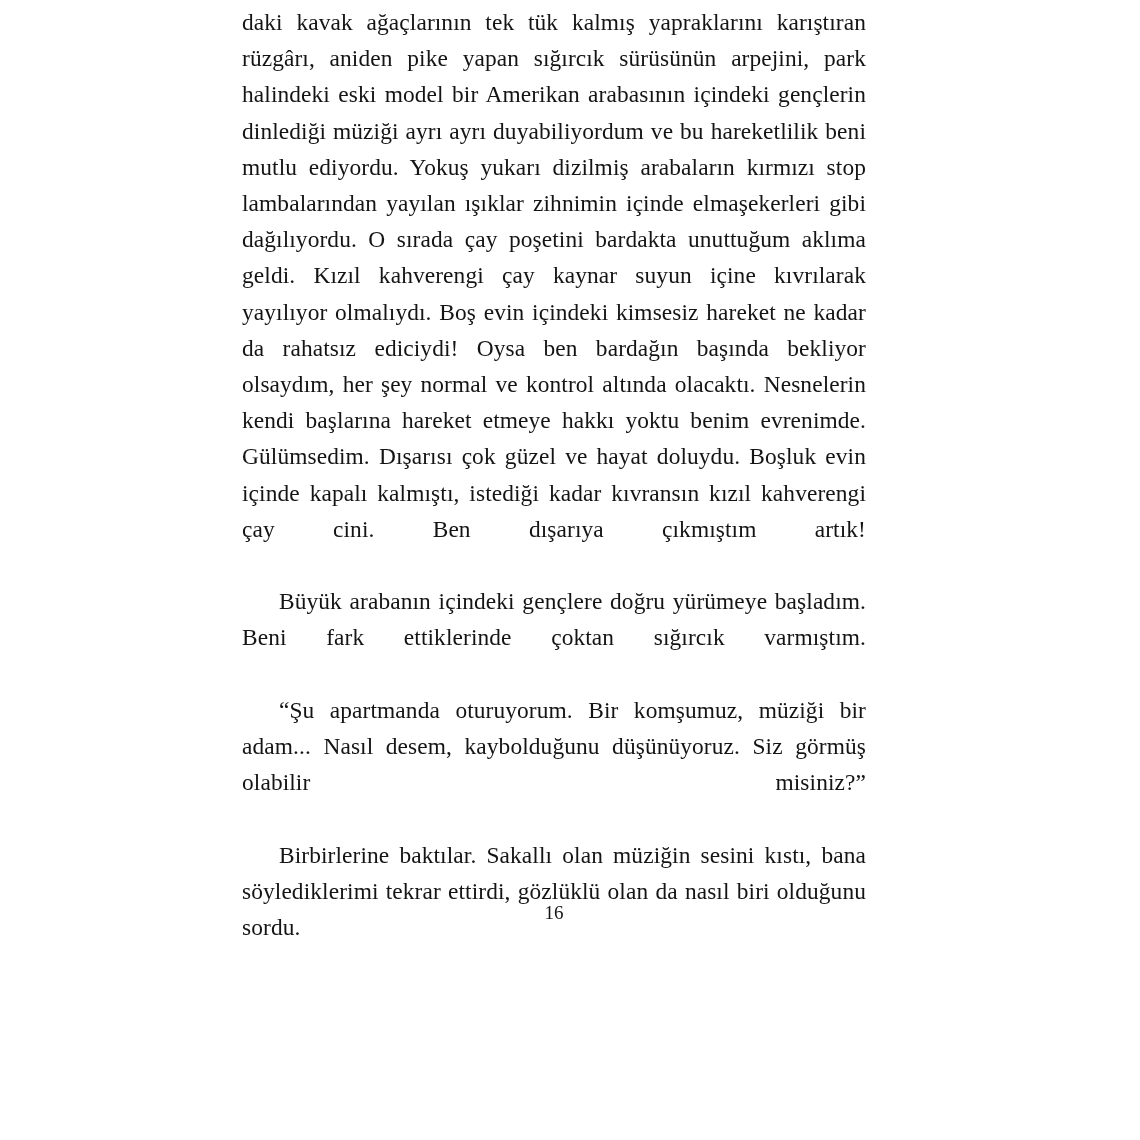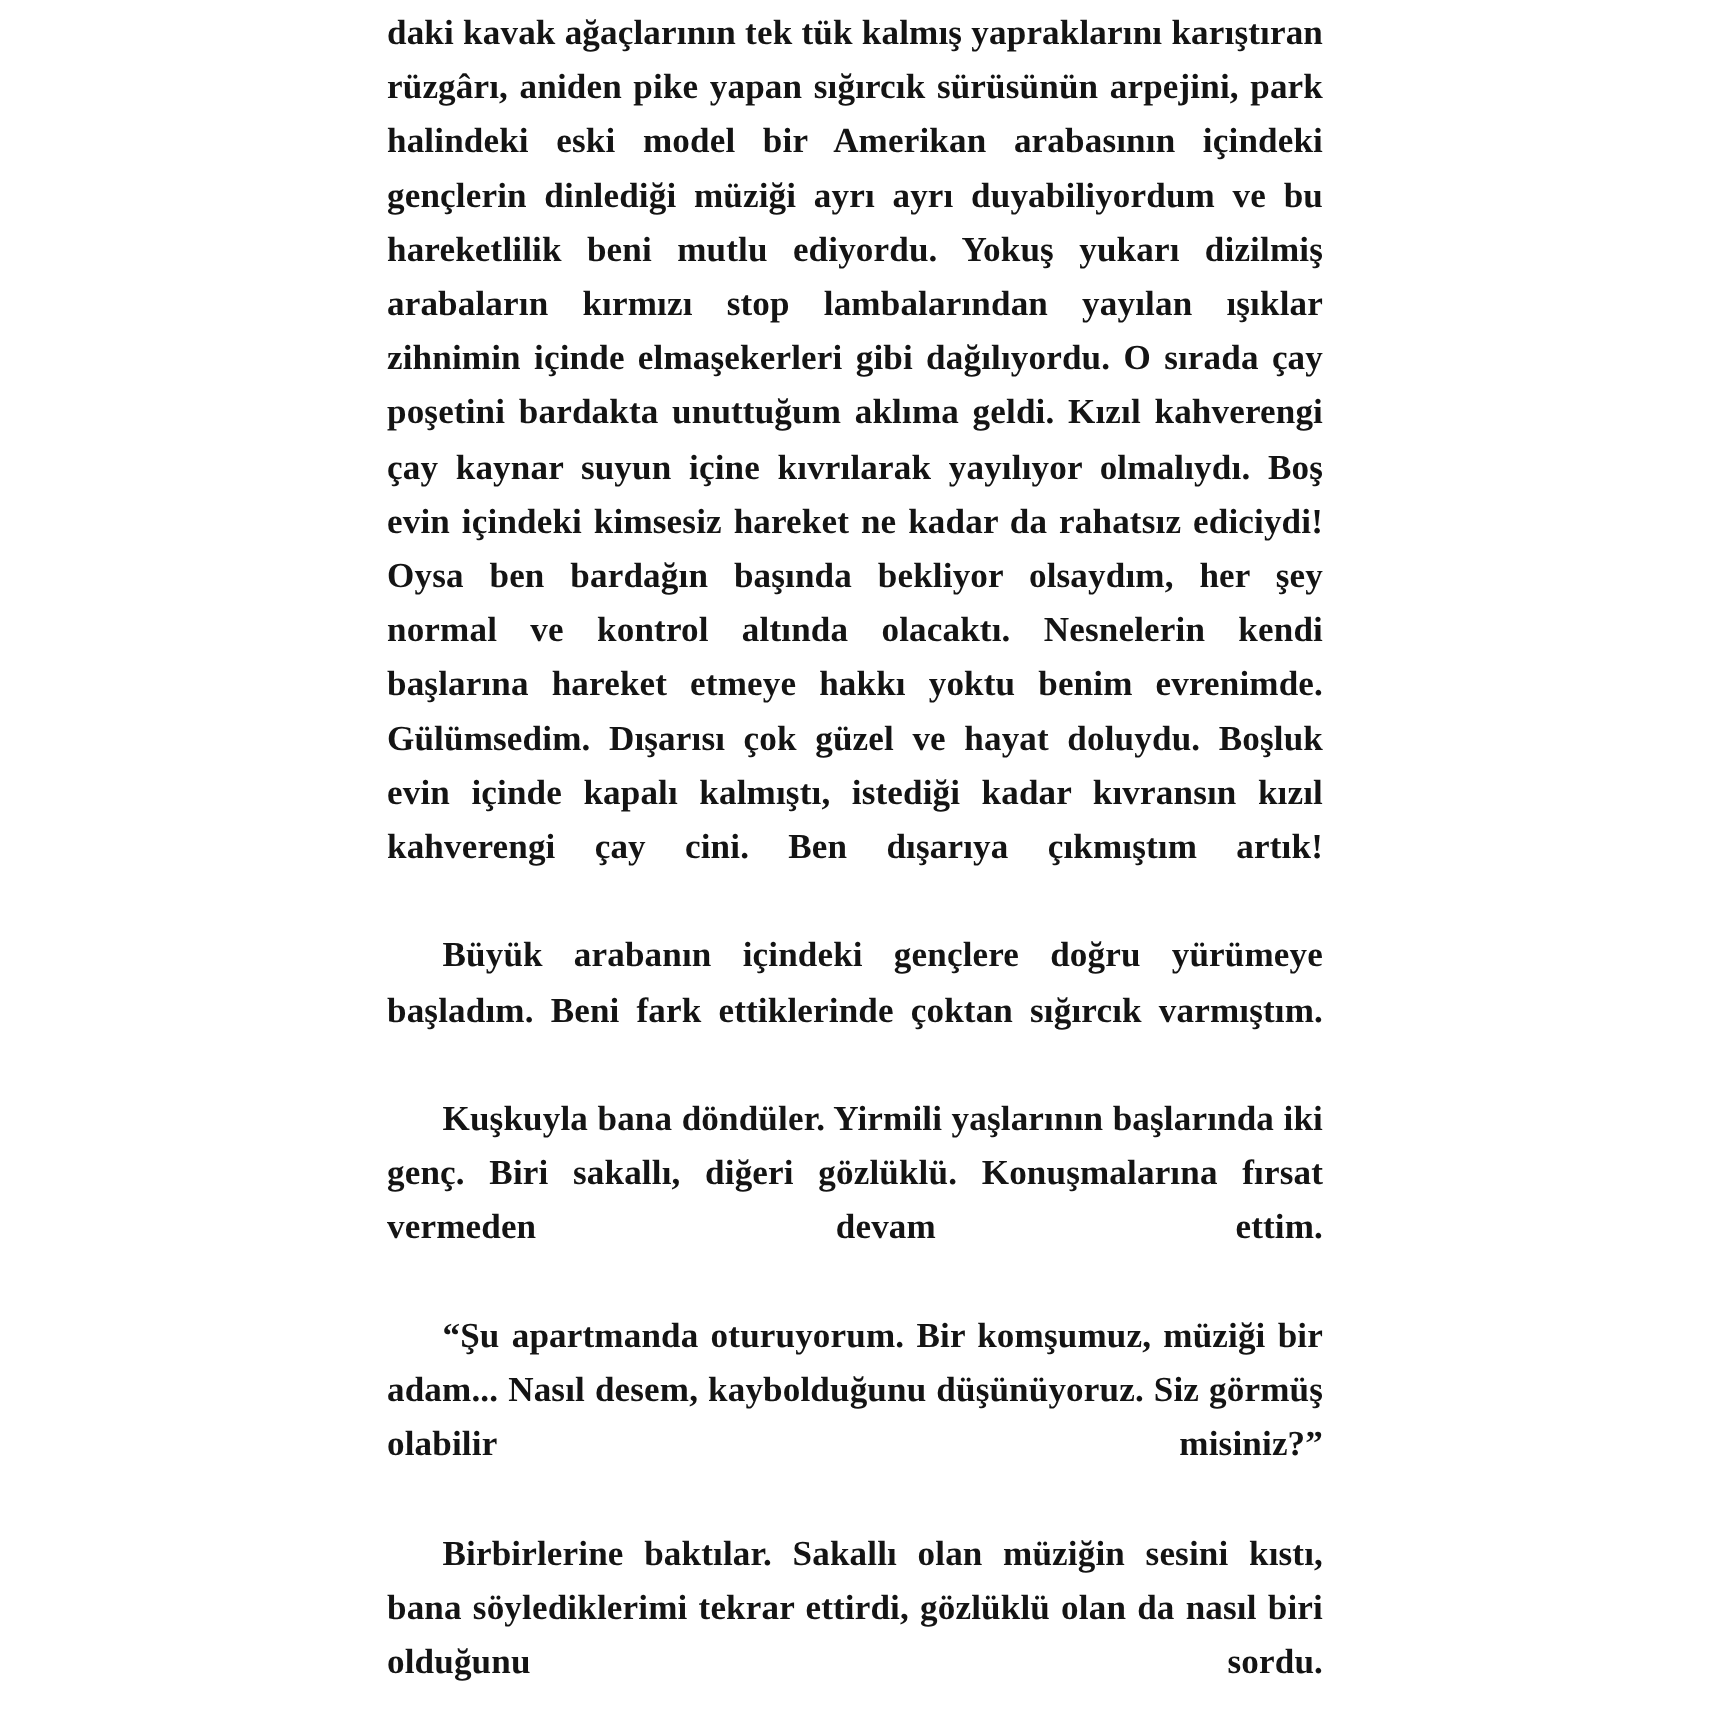--- a/index.html
+++ b/index.html
@@ -10,26 +10,25 @@
   body {
     width: 1140px;
     height: 1140px;
     font-family: "Liberation Serif", "DejaVu Serif", serif;
     color: #111111;
     position: relative;
     overflow: hidden;
   }
   .page {
     position: absolute;
-    left: 258px;
+    left: 242px;
     top: 0px;
     width: 624px;
     height: 952px;
     box-sizing: border-box;
-    font-weight: bold;
   }
   .body-text {
     position: absolute;
     top: 4px;
     left: 0;
     width: 624px;
     font-size: 23.4px;
     line-height: 36.2px;
     text-align: justify;
     text-justify: inter-word;
@@ -59,18 +58,18 @@
     color: #141414;
   }
 </style>
 </head>
 <body>
 
 <div class="page">
   <div class="body-text">
     <p class="cont">daki kavak ağaçlarının tek tük kalmış yapraklarını karıştıran rüzgârı, aniden pike yapan sığırcık sürüsünün arpejini, park halindeki eski model bir Amerikan arabasının içindeki gençlerin dinlediği müziği ayrı ayrı duyabiliyordum ve bu hareketlilik beni mutlu ediyordu. Yokuş yukarı dizilmiş arabaların kırmızı stop lambalarından yayılan ışıklar zihnimin içinde elmaşekerleri gibi dağılıyordu. O sırada çay poşetini bardakta unuttuğum aklıma geldi. Kızıl kahverengi çay kaynar suyun içine kıvrılarak yayılıyor olmalıydı. Boş evin içindeki kimsesiz hareket ne kadar da rahatsız ediciydi! Oysa ben bardağın başında bekliyor olsaydım, her şey normal ve kontrol altında olacaktı. Nesnelerin kendi başlarına hareket etmeye hakkı yoktu benim evrenimde. Gülümsedim. Dışarısı çok güzel ve hayat doluydu. Boşluk evin içinde kapalı kalmıştı, istediği kadar kıvransın kızıl kahverengi çay cini. Ben dışarıya çıkmıştım artık!</p>
     <p class="indent">Büyük arabanın içindeki gençlere doğru yürümeye başladım. Beni fark ettiklerinde çoktan sığırcık varmıştım.</p>
-    <p class="indent">Kuşkuyla bana döndüler. Yirmili yaşlarının başlarında iki genç. Biri sakallı, diğeri gözlüklü. Konuşmalarına fırsat vermeden devam ettim.</p>
     <p class="indent">“Şu apartmanda oturuyorum. Bir komşumuz, müziği bir adam... Nasıl desem, kaybolduğunu düşünüyoruz. Siz görmüş olabilir misiniz?”</p>
     <p class="indent">Birbirlerine baktılar. Sakallı olan müziğin sesini kıstı, bana söylediklerimi tekrar ettirdi, gözlüklü olan da nasıl biri olduğunu sordu.</p>
 
   </div>
+  <div class="folio">16</div>
 </div>
 
 </body></html>

